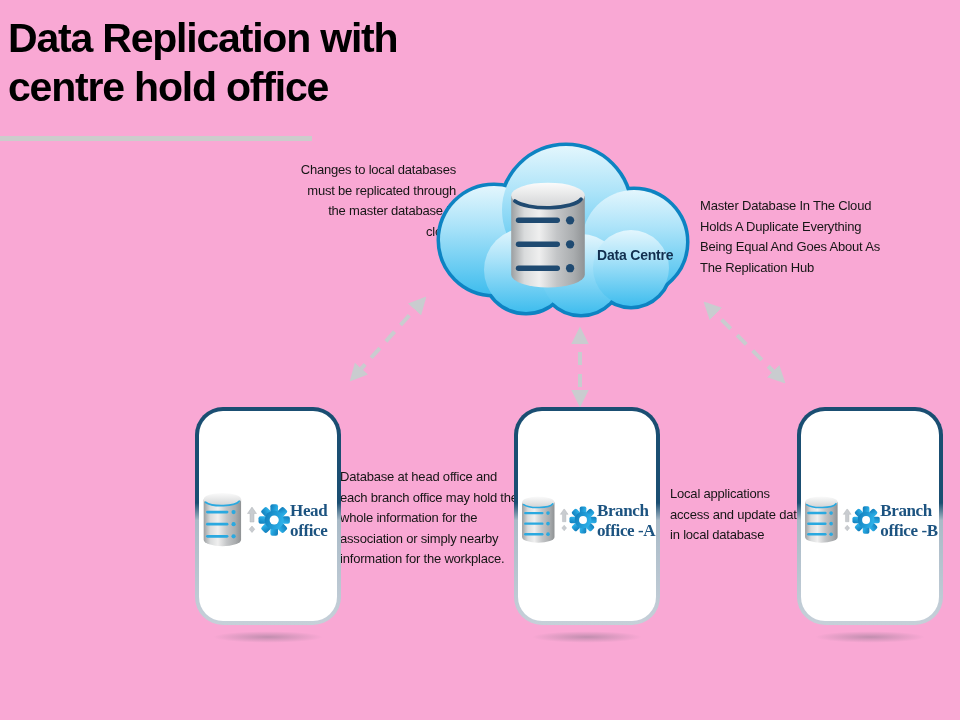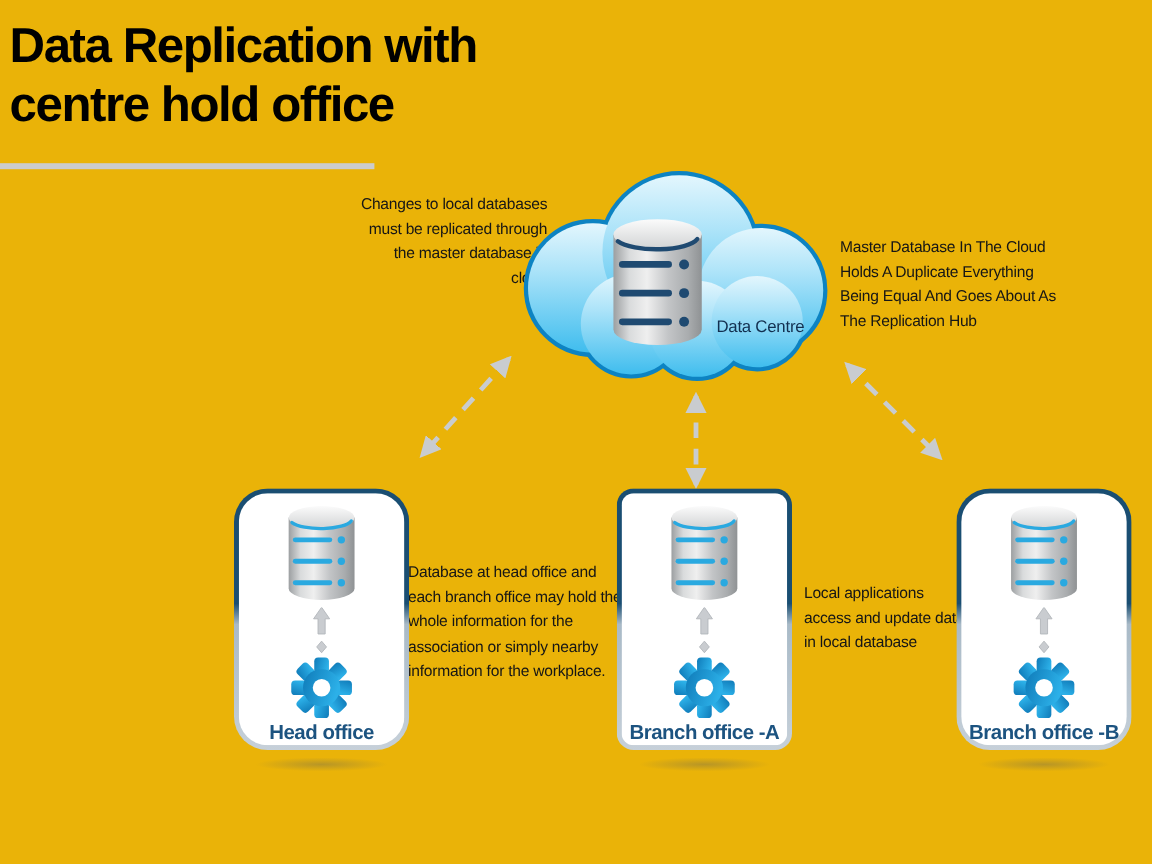--- a/index.html
+++ b/index.html
@@ -1,46 +1,46 @@
 <!DOCTYPE html>
 <html><head>
 <meta charset="utf-8">
 <style>
   html,body{margin:0;padding:0;background:#fff;}
-  .stage{position:relative;width:960px;height:720px;background:#eab308;overflow:hidden;
+  .stage{position:relative;width:960px;height:720px;background:#f9a8d4;overflow:hidden;
          font-family:"Liberation Sans", sans-serif;}
 
   
   .page-title{position:absolute;left:8px;top:14px;font-size:41px;font-weight:bold;
               color:#000;line-height:49px;letter-spacing:-1.2px;}
   .title-underline{position:absolute;left:0;top:136px;width:312px;height:5px;background:#cccccc;}
 
   
   .note{position:absolute;font-size:13px;line-height:20.5px;color:#161616;letter-spacing:-0.2px;}
   .note-changes{left:300px;top:160px;width:156px;text-align:right;}
   .note-master{left:700px;top:196px;width:184px;text-align:left;}
   .note-database{left:340px;top:467px;width:181px;text-align:left;}
   .note-local{left:670px;top:484px;width:142px;text-align:left;}
 
   
   .cloud-svg{position:absolute;left:426px;top:138px;}
-  .datacentre-label{position:absolute;left:597px;top:264px;font-size:14px;font-weight:normal;
+  .datacentre-label{position:absolute;left:597px;top:247px;font-size:14px;font-weight:bold;
                     color:#122f4f;letter-spacing:-0.2px;}
 
   
   .arrows-svg{position:absolute;left:0;top:0;pointer-events:none;}
 
   
   .office-box{position:absolute;top:407px;width:146px;height:218px;border-radius:28px;
       border:4px solid transparent;
       background:linear-gradient(#ffffff,#ffffff) padding-box,
                  linear-gradient(180deg,#1a4e72 0%,#1a4e72 44%,#a9bac7 52%,#c6d0d9 100%) border-box;
-      display:flex;flex-direction:column;align-items:center;box-sizing:border-box;padding-top:8px;}
+      display:flex;flex-direction:row;align-items:center;box-sizing:border-box;padding-top:8px;font-family:Liberation Serif, serif;}
   .office-box.pos-0{left:195px;}
-  .office-box.pos-1{left:514px;border-radius:14px;}
+  .office-box.pos-1{left:514px;}
   .office-box.pos-2{left:797px;}
   .office-shadow{position:absolute;top:629px;width:152px;height:16px;
       background:radial-gradient(ellipse 50% 50% at 50% 50%, rgba(80,90,100,.33), rgba(80,90,100,0) 72%);}
   .office-shadow.pos-0{left:192px;}
   .office-shadow.pos-1{left:511px;}
   .office-shadow.pos-2{left:794px;}
 
   .db-office{width:78px;height:88px;color:#2aa9e0;}
   .db-cloud-color{color:#1f4a71;}
   .sync{width:20px;height:40px;margin:2px 0 2px 0;}

